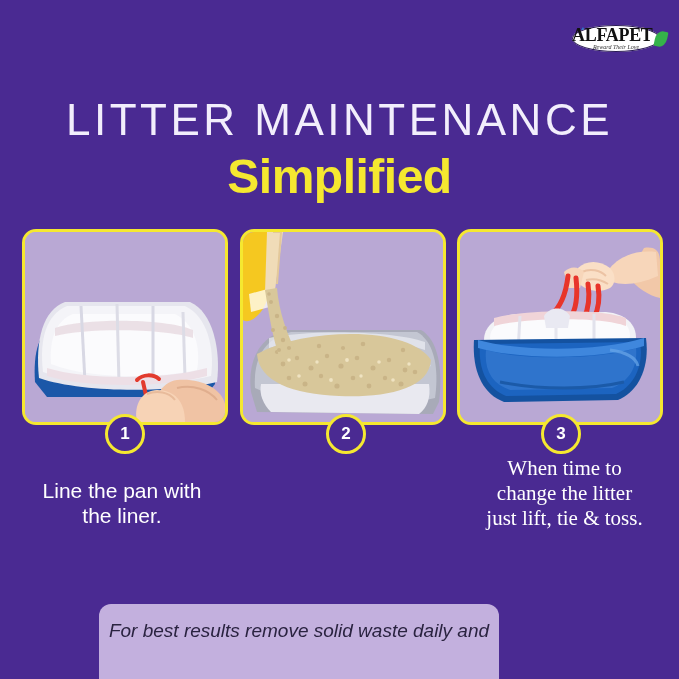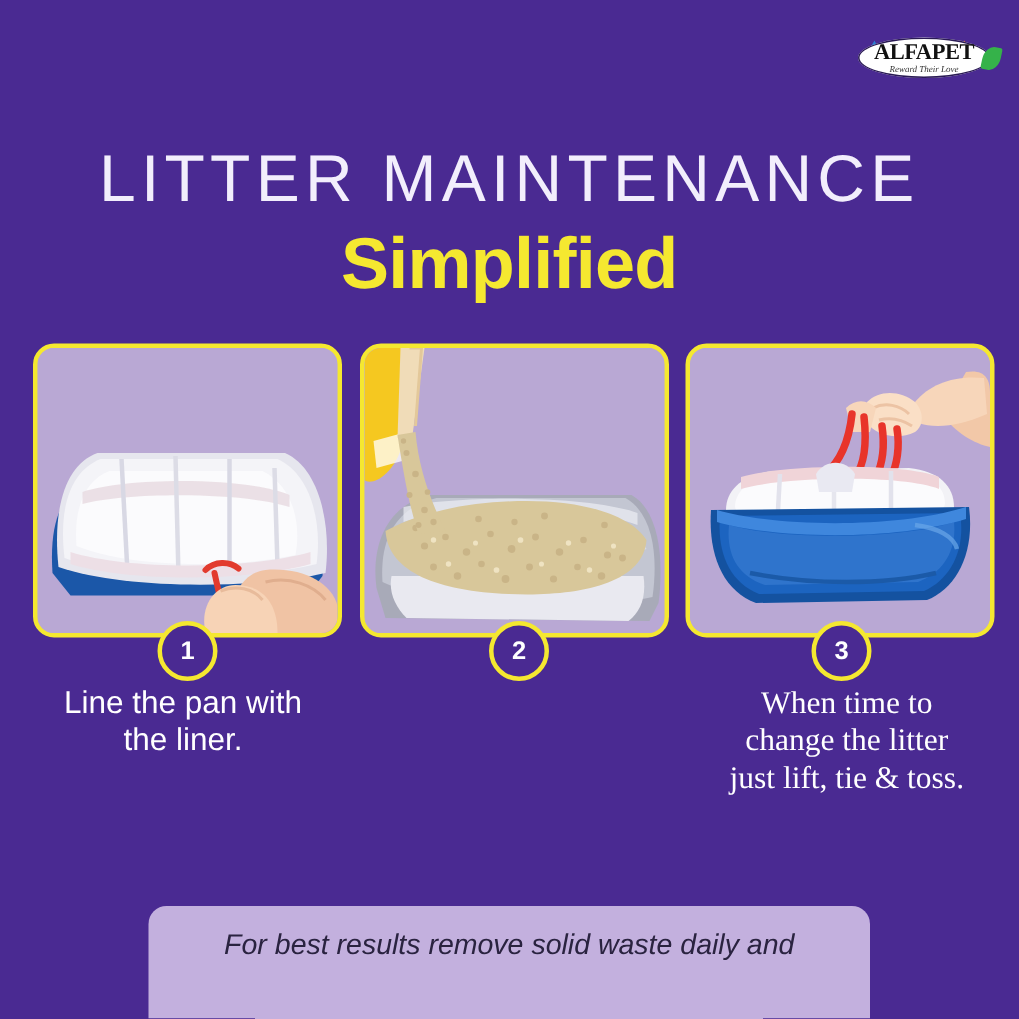--- a/index.html
+++ b/index.html
@@ -13,23 +13,23 @@
 
   
   .logo{position:absolute;left:566px;top:11px;width:100px;height:47px;}
   .logo-oval{
     position:absolute;left:6px;top:14px;width:88px;height:27px;
     background:#ffffff;border-radius:50%/50%;
     box-shadow:0 0 0 1px #2a1a55 inset;
   }
   .logo-word{
     position:absolute;left:6px;top:15px;width:88px;height:18px;
-    text-align:center;line-height:18px;
+    text-align:left;line-height:18px;
     font-family:"Liberation Serif", serif;
-    font-weight:bold;font-size:15px;letter-spacing:-0.3px;color:#111;
+    font-weight:bold;font-size:18px;letter-spacing:-0.3px;color:#111;
   }
   .logo-tag{
     position:absolute;left:6px;top:32px;width:88px;height:9px;
     text-align:center;line-height:9px;
     font-family:"Liberation Serif", serif;
     font-style:italic;font-size:6px;color:#333;
   }
   .logo-cat{position:absolute;top:14px;}
   .logo-cat svg{display:block;}
   .logo-leaf{
@@ -73,27 +73,27 @@
   .b1{left:105px;top:414px;}
   .b2{left:326px;top:414px;}
   .b3{left:541px;top:414px;}
 
   
   .caps{position:absolute;left:0;top:456px;width:679px;height:110px;}
   .cap{
     position:absolute;top:0;text-align:center;color:#ffffff;
     font-size:21px;line-height:25px;font-weight:500;
   }
-  .c1{left:10px;width:224px;}
+  .c1{left:10px;width:224px;margin-top:22px;}
   .c2{left:231px;width:224px;}
   .c3{left:450px;width:229px;font-family:Liberation Serif, serif;}
 
   
   .footer{
-    position:absolute;left:99px;top:604px;width:481px;height:75px;
+    position:absolute;left:99px;top:604px;width:400px;height:75px;
     background:#c3b0de;border-radius:12px 12px 0 0;
     color:#2a2340;font-style:italic;
     font-size:19px;line-height:27px;text-align:center;
     padding-top:13px;box-sizing:border-box;
   }
 </style>
 </head>
 <body>
 
 <div class="stage">

